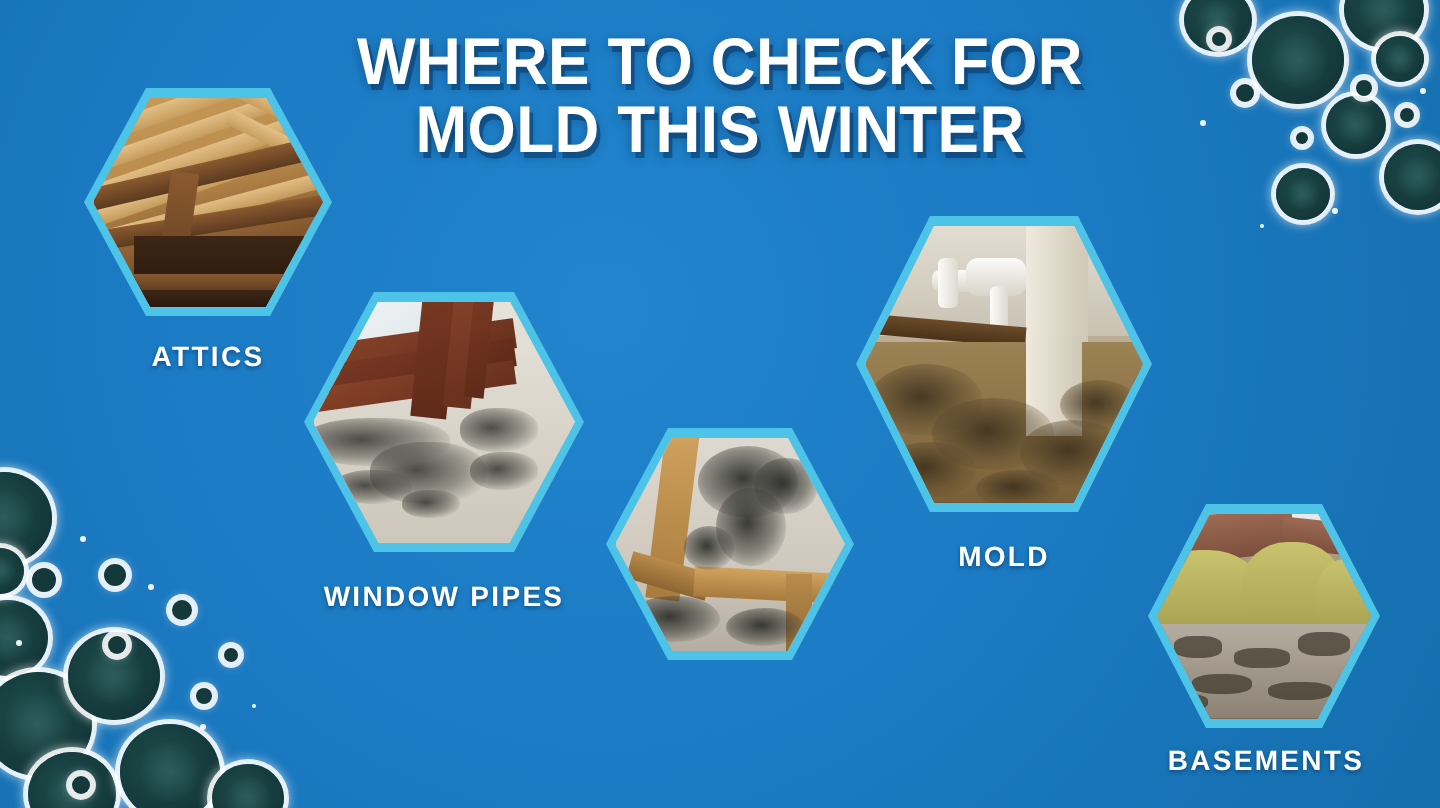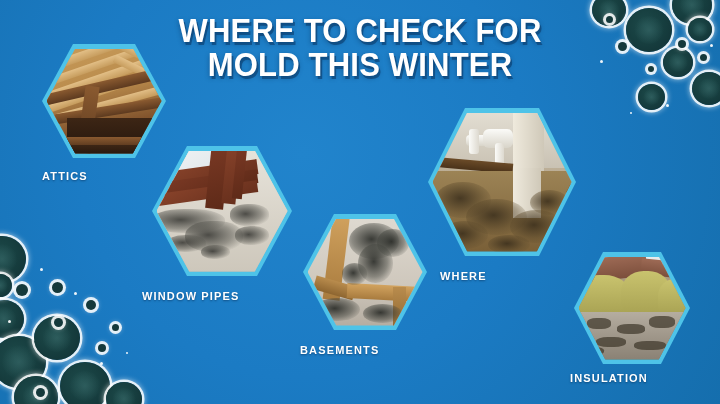--- a/index.html
+++ b/index.html
@@ -58,22 +58,22 @@
   }
   .hex-inner{
     width:calc(100% - 9px);height:calc(100% - 9px);
     -webkit-clip-path:polygon(25% 0%,75% 0%,100% 50%,75% 100%,25% 100%,0% 50%);
     clip-path:polygon(25% 0%,75% 0%,100% 50%,75% 100%,25% 100%,0% 50%);
     overflow:hidden;position:relative;
   }
   .photo{position:absolute;inset:0;}
 
   .caption{
-    position:absolute;text-align:left;color:#ffffff;
-    font-size:11px;font-weight:bold;letter-spacing:1.15px;
+    position:absolute;text-align:center;color:#ffffff;
+    font-size:14px;font-weight:bold;letter-spacing:1.15px;
     text-shadow:0 1px 2px rgba(8,45,85,.6);
     white-space:nowrap;
   }
 
   
   .ph-attic{background:linear-gradient(168deg,#c79a58 0%,#b98b4c 38%,#7d4f2a 72%,#4e2f1a 100%);}
   .ph-attic .beam{position:absolute;background:linear-gradient(180deg,#8a5a30,#5d3a1f);}
   .ph-attic .slat{position:absolute;background:linear-gradient(180deg,#e4c189,#c79d5e);opacity:.95;}
   .ph-attic .dark{position:absolute;background:linear-gradient(180deg,#3d2615,#24150c);}
 
@@ -214,21 +214,20 @@
         <div class="studd" style="left:74%;top:64%;width:13px;height:40%;"></div>
         <div class="moldsmear" style="left:36%;top:4%;width:44%;height:34%;"></div>
         <div class="moldsmear" style="left:44%;top:24%;width:30%;height:36%;"></div>
         <div class="moldsmear" style="left:60%;top:10%;width:28%;height:26%;"></div>
         <div class="moldsmear" style="left:30%;top:42%;width:22%;height:20%;"></div>
         <div class="moldsmear" style="left:6%;top:74%;width:40%;height:22%;"></div>
         <div class="moldsmear" style="left:48%;top:80%;width:34%;height:18%;"></div>
       </div>
     </div>
   </div>
-  <div class="caption" style="left:300px;top:344px;width:130px;">BASEMENTS</div>
 
   <div class="hex" style="left:428px;top:108px;width:148px;height:148px;">
     <div class="hex-inner">
       <div class="photo ph-pipe">
         <div class="wallp" style="left:0;top:0;width:100%;height:40%;"></div>
         <div class="post" style="left:58%;top:-4%;width:22%;height:78%;"></div>
         <div class="pipeh" style="left:24%;top:16%;width:34%;height:11px;"></div>
         <div class="pipeh" style="left:36%;top:12%;width:22%;height:19px;border-radius:6px;"></div>
         <div class="pipev" style="left:26%;top:12%;width:10px;height:18%;"></div>
         <div class="pipev" style="left:45%;top:22%;width:9px;height:32%;"></div>
@@ -238,36 +237,36 @@
         <div class="post" style="left:58%;top:40%;width:20%;height:36%;"></div>
         <div class="stain" style="left:2%;top:50%;width:40%;height:26%;"></div>
         <div class="stain" style="left:24%;top:62%;width:44%;height:26%;"></div>
         <div class="stain" style="left:56%;top:70%;width:38%;height:24%;"></div>
         <div class="stain" style="left:6%;top:78%;width:34%;height:20%;"></div>
         <div class="stain" style="left:70%;top:56%;width:28%;height:18%;"></div>
         <div class="stain" style="left:40%;top:88%;width:30%;height:14%;"></div>
       </div>
     </div>
   </div>
-  <div class="caption" style="left:440px;top:270px;width:124px;">WHERE</div>
+  <div class="caption" style="left:440px;top:270px;width:124px;">MOLD</div>
 
   <div class="hex" style="left:574px;top:252px;width:116px;height:112px;">
     <div class="hex-inner">
       <div class="photo ph-ins">
         <div class="sky" style="left:42%;top:-4%;width:36%;height:18%;transform:rotate(-10deg);"></div>
         <div class="roof" style="left:-6%;top:0;width:70%;height:22%;transform:rotate(-7deg);"></div>
         <div class="roof" style="left:58%;top:4%;width:50%;height:16%;transform:rotate(6deg);"></div>
         <div class="batt" style="left:-4%;top:18%;width:52%;height:40%;"></div>
         <div class="batt" style="left:40%;top:14%;width:46%;height:44%;"></div>
         <div class="batt" style="left:74%;top:22%;width:34%;height:36%;"></div>
         <div class="debris" style="left:0;top:54%;width:100%;height:46%;"></div>
         <div class="bit" style="left:8%;top:60%;width:22%;height:10%;"></div>
         <div class="bit" style="left:36%;top:66%;width:26%;height:9%;"></div>
         <div class="bit" style="left:66%;top:58%;width:24%;height:11%;"></div>
         <div class="bit" style="left:16%;top:78%;width:28%;height:10%;"></div>
         <div class="bit" style="left:52%;top:82%;width:30%;height:9%;"></div>
         <div class="bit" style="left:4%;top:88%;width:20%;height:8%;"></div>
       </div>
     </div>
   </div>
-  <div class="caption" style="left:570px;top:372px;width:126px;">INSULATION</div>
+  <div class="caption" style="left:570px;top:372px;width:126px;">BASEMENTS</div>
 
 </div>
 
 </body></html>

